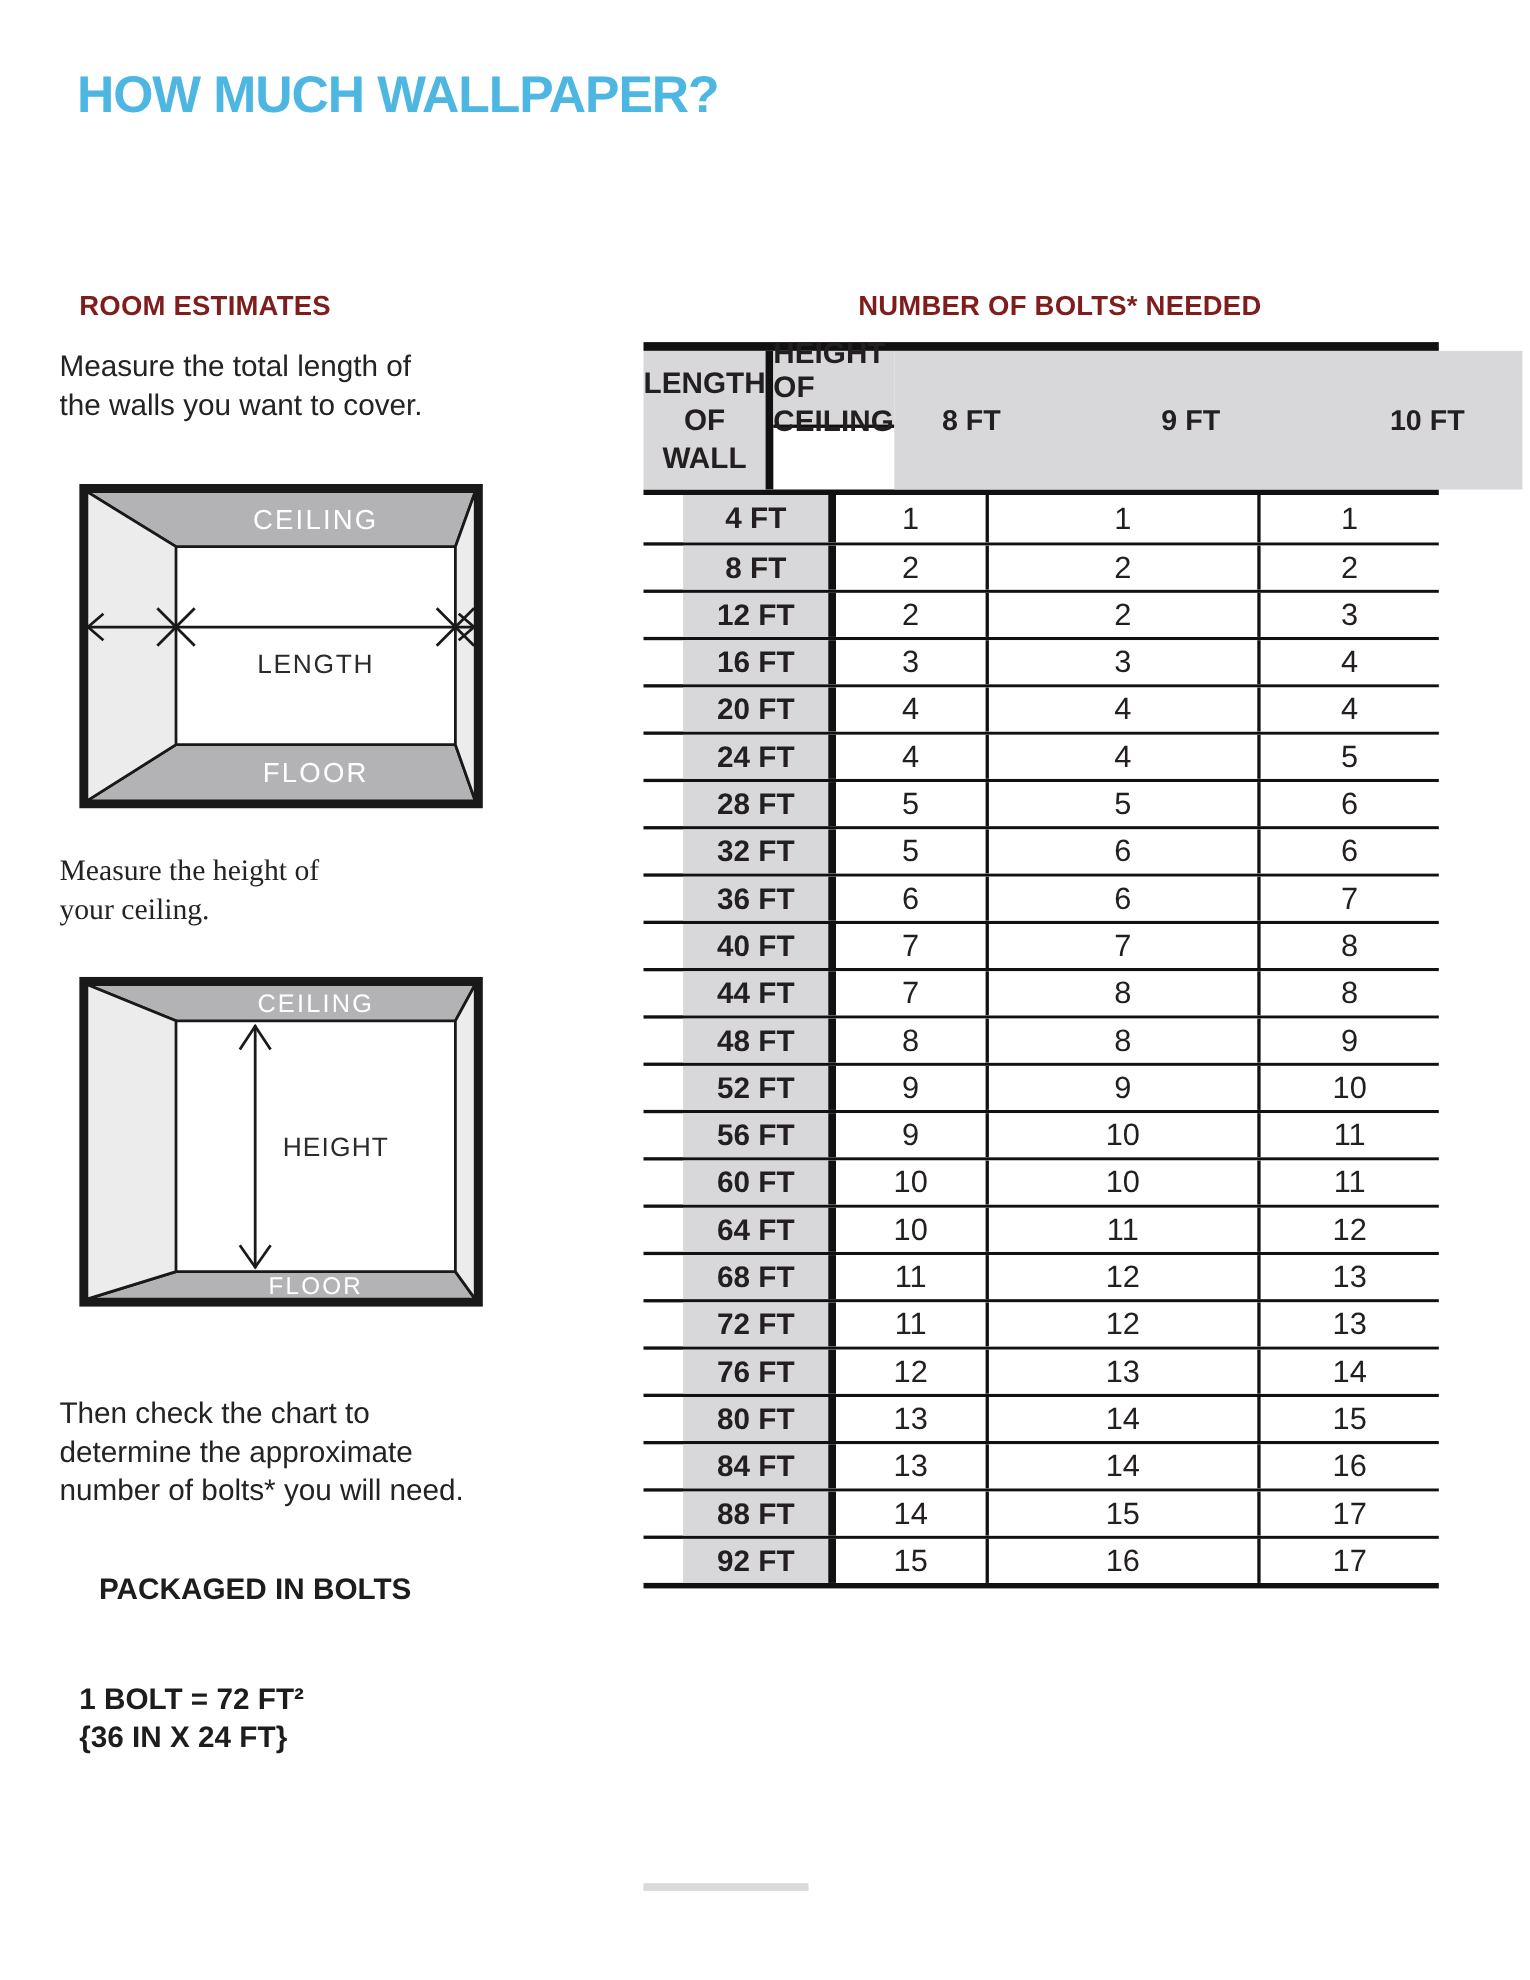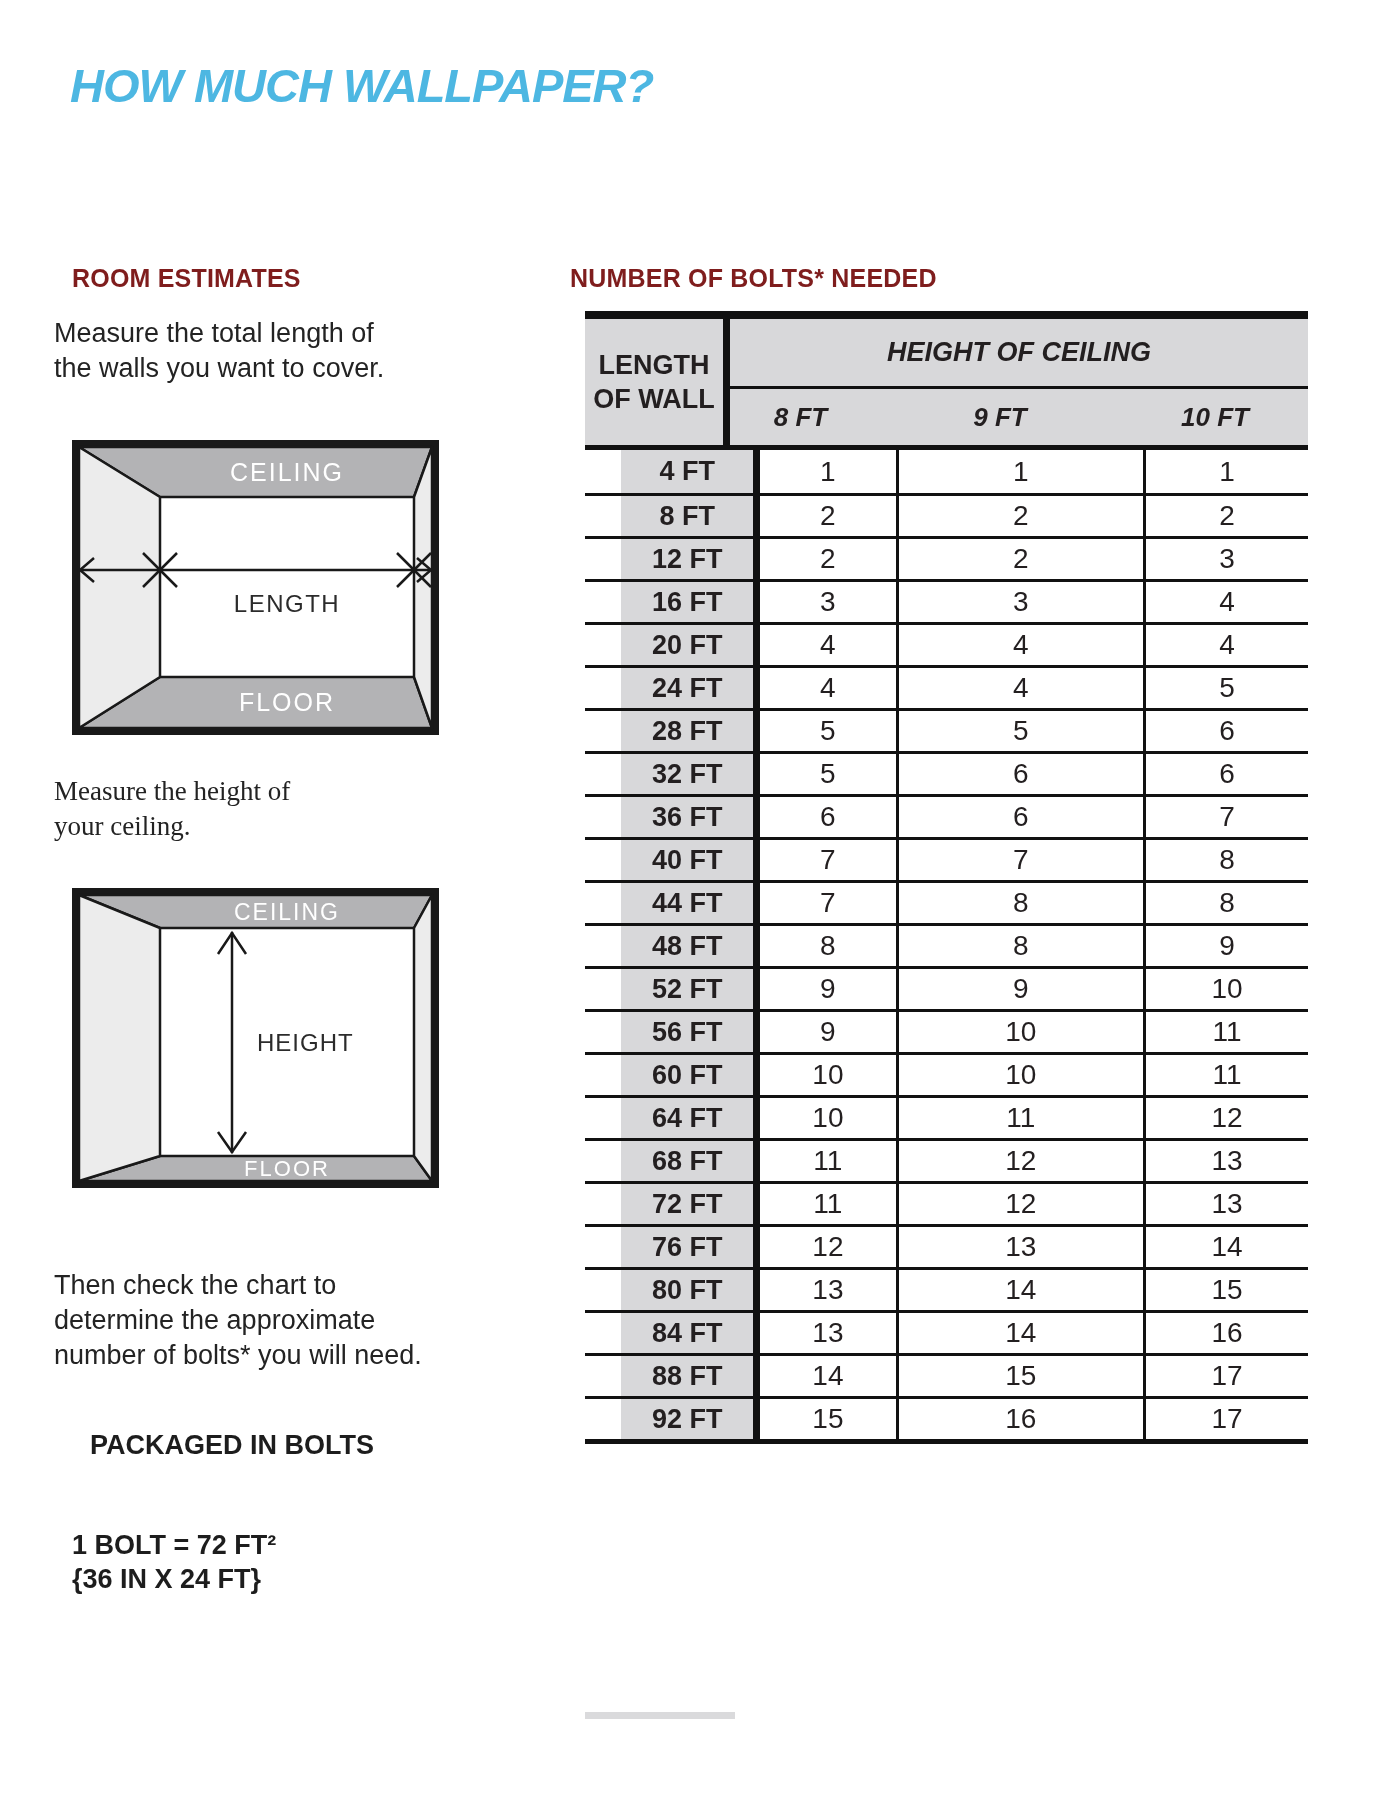--- a/index.html
+++ b/index.html
@@ -14,30 +14,29 @@
   }
   .abs { position: absolute; }
 
   .title {
     left: 70px; top: 58px;
     font-size: 47px;
     font-weight: bold;
     letter-spacing: -1px;
     color: #4db7e2;
     margin: 0;
-    font-style: italic;
   }
   .section-heading {
     font-size: 25px;
     font-weight: bold;
     color: #7f1d1d;
     letter-spacing: 0.2px;
   }
   .left-heading { left: 72px; top: 264px; }
-  .table-heading-wrap { left: 570px; top: 264px; width: 723px; }
+  .table-heading-wrap { left: 602px; top: 264px; width: 723px; text-align: center; }
 
   .para {
     left: 54px;
     font-size: 27px;
     line-height: 35px;
     color: #232323;
   }
   .para-bold {
     left: 72px;
     font-size: 27px;
@@ -62,21 +61,21 @@
   .tbl-header { display: flex; height: 131px; border-bottom: 5px solid #111111; }
   .t-corner {
     width: 145px;
     background: #d8d8da;
     border-right: 7px solid #111111;
     display: flex; flex-direction: column;
     align-items: center; justify-content: center;
     font-weight: bold; font-size: 27px; line-height: 34px;
     text-align: center;
   }
-  .t-header-right { flex: 1; display: flex; flex-direction: column; font-style: italic; }
+  .t-header-right { flex: 1; display: flex; flex-direction: row; }
   .t-span {
     height: 70px;
     background: #d8d8da;
     border-bottom: 3px solid #111111;
     display: flex; align-items: center; justify-content: center;
     font-weight: bold; font-size: 27px;
   }
   .t-sub { flex: 1; background: #d8d8da; display: flex; }
   .t-sub-cell {
     display: flex; align-items: center; justify-content: center;

